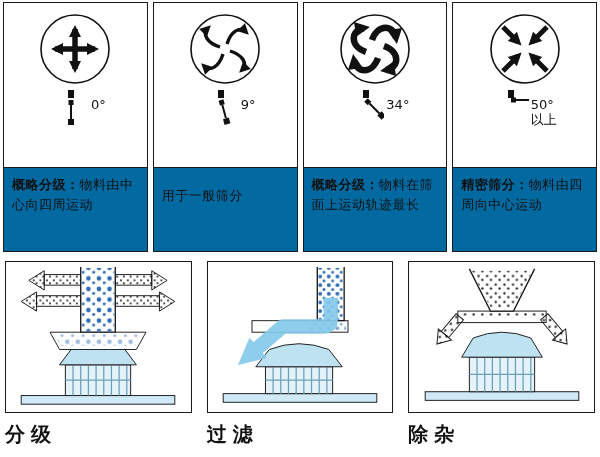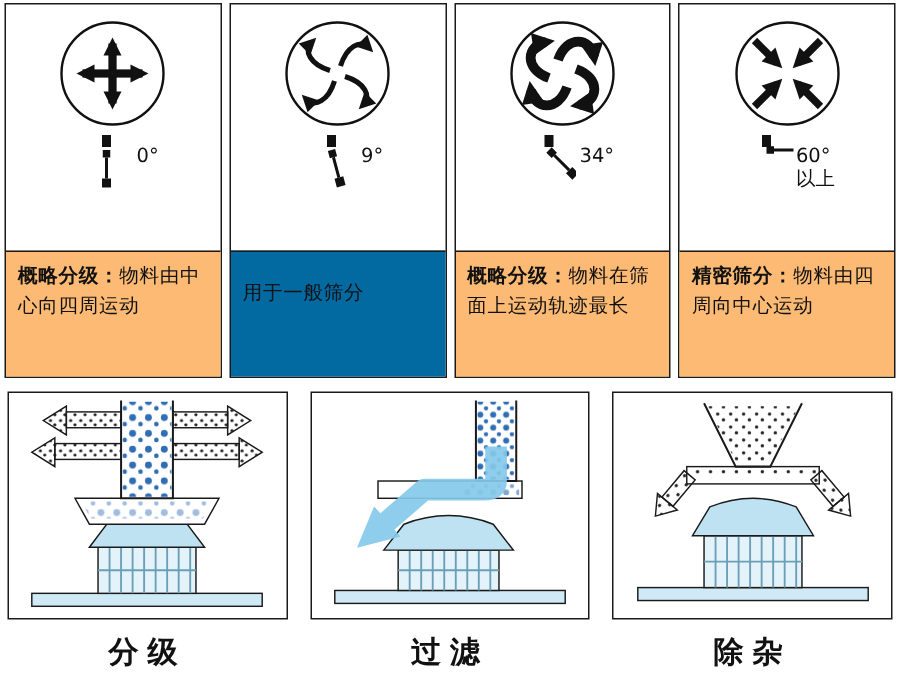--- a/index.html
+++ b/index.html
@@ -14,38 +14,38 @@
   .top-grid {
     display:grid; grid-template-columns:repeat(4,1fr);
     gap:5px; height:250px; flex:0 0 auto;
   }
   .cell { border:1px solid #1a1a1a; background:#fff; display:flex; flex-direction:column; min-width:0; }
   .cell-diagram { flex:1; display:flex; flex-direction:column; align-items:center; padding-top:7px; }
   .angle-row { display:flex; align-items:flex-start; margin-top:0; }
   .angle-label { font-size:13px; line-height:1.15; margin-top:10px; margin-left:2px; }
   .angle-label.wrap { width:34px; display:inline-block; }
   .cell-text {
-    border-top:1px solid #1a1a1a; background:#fdba74;
+    border-top:1px solid #1a1a1a; background:#0369a1;
     height:84px; box-sizing:border-box; padding:7px 8px 4px 8px;
     font-size:13px; line-height:1.5; letter-spacing:0.5px;
   }
   .cell-text.plain { background:#0369a1; padding-top:18px; }
   .hdr { font-weight:bold; }
   
   .bottom {
     flex:1; display:grid; grid-template-columns:repeat(3,1fr);
     gap:15px; margin-top:9px; padding:0 2px;
   }
   .panel { display:flex; flex-direction:column; min-width:0; }
   .panel-box {
     border:1px solid #1a1a1a; height:150px; background:#fff;
     display:flex; align-items:center; justify-content:center; overflow:hidden;
   }
   .panel-label {
-    text-align:center; font-weight:bold; font-size:20px;
+    text-align:left; font-weight:bold; font-size:20px;
     letter-spacing:6px; margin-top:8px;
   }
   svg { display:block; }
 </style>
 </head>
 <body>
 
 <div class="page">
 
   <div class="top-grid">
@@ -167,21 +167,21 @@
         </svg>
         <div class="angle-row">
           <svg width="44" height="44" viewBox="0 0 44 44">
             <rect x="23" y="2" width="6" height="8" fill="#111"></rect>
             <g transform="rotate(-90 26 12)">
               <rect x="23.5" y="12" width="5" height="5" fill="#111"></rect>
               <line x1="26" y1="17" x2="26" y2="31" stroke="#111" stroke-width="2"></line>
               <rect x="23" y="31" width="6" height="6" fill="#111"></rect>
             </g>
           </svg>
-          <span class="angle-label wrap">60°以上</span>
+          <span class="angle-label wrap">50°以上</span>
         </div>
       </div>
       <div class="cell-text">
         <span class="hdr">精密筛分：</span><span>物料由四周向中心运动</span>
       </div>
     </div>
   </div>
 
   <div class="bottom">
 

